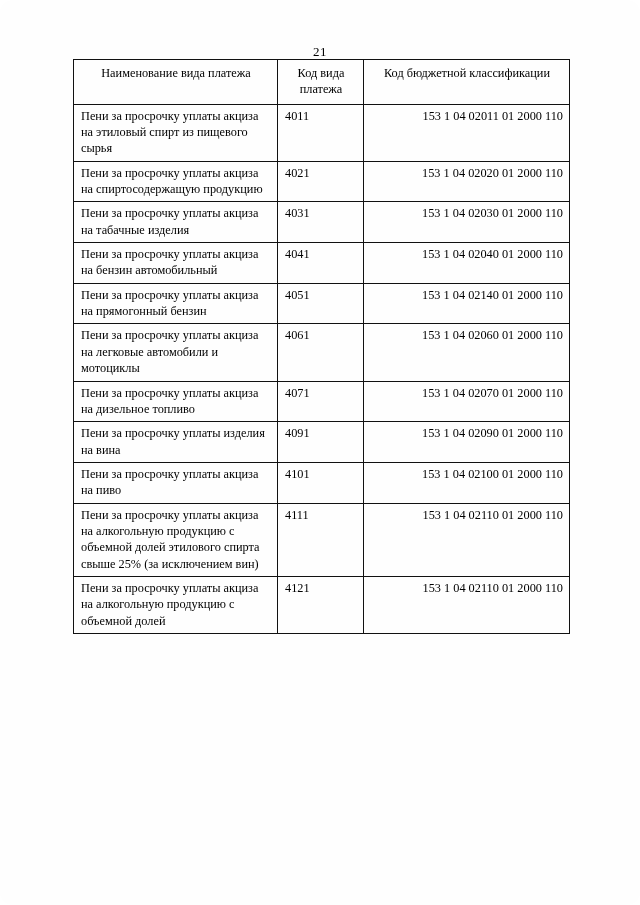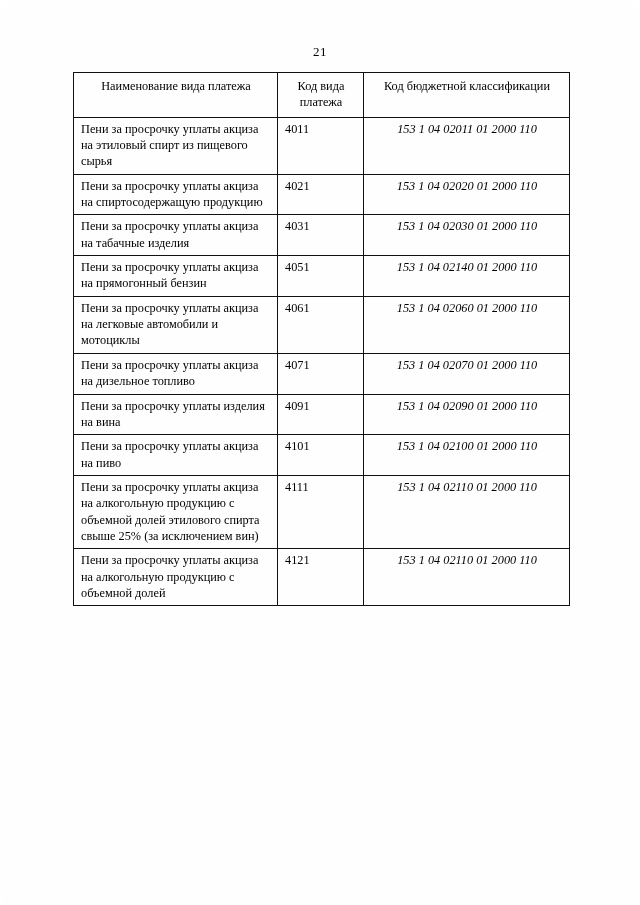--- a/index.html
+++ b/index.html
@@ -27,21 +27,21 @@
     position: absolute;
     top: 44px;
     left: 0;
     width: 640px;
     text-align: center;
     font-size: 13px;
     letter-spacing: 0.5px;
   }
   .table-wrap {
     position: absolute;
-    top: 72px;
+    top: 59px;
     left: 73px;
     width: 496px;
   }
   table.doc-table {
     border-collapse: collapse;
     width: 496px;
     table-layout: fixed;
   }
   table.doc-table td, table.doc-table th {
     border: 1px solid #111111;
@@ -63,23 +63,22 @@
     padding-bottom: 6px;
     font-size: 12.3px;
   }
   td.cell-name {
     text-align: left;
   }
   td.cell-code {
     text-align: left;
   }
   td.cell-kbk {
-    text-align: center;
+    text-align: right;
     padding-left: 18px;
-    font-style: italic;
   }
   .nowrapline { white-space: pre-wrap; }
 </style>
 </head>
 <body>
 
 <div class="page">
 
   <div class="page-number">21</div>
 
@@ -106,20 +105,25 @@
           </tr>
           <tr>
             <td class="cell-name nowrapline">Пени за просрочку уплаты акциза на спиртосодержащую продукцию</td>
             <td class="cell-code">4021</td>
             <td class="cell-kbk">153 1 04 02020 01 2000 110</td>
           </tr>
           <tr>
             <td class="cell-name nowrapline">Пени за просрочку уплаты акциза на табачные изделия</td>
             <td class="cell-code">4031</td>
             <td class="cell-kbk">153 1 04 02030 01 2000 110</td>
+          </tr>
+          <tr>
+            <td class="cell-name nowrapline">Пени за просрочку уплаты акциза на бензин автомобильный</td>
+            <td class="cell-code">4041</td>
+            <td class="cell-kbk">153 1 04 02040 01 2000 110</td>
           </tr>
           <tr>
             <td class="cell-name nowrapline">Пени за просрочку уплаты акциза на прямогонный бензин</td>
             <td class="cell-code">4051</td>
             <td class="cell-kbk">153 1 04 02140 01 2000 110</td>
           </tr>
           <tr>
             <td class="cell-name nowrapline">Пени за просрочку уплаты акциза на легковые автомобили и мотоциклы</td>
             <td class="cell-code">4061</td>
             <td class="cell-kbk">153 1 04 02060 01 2000 110</td>

